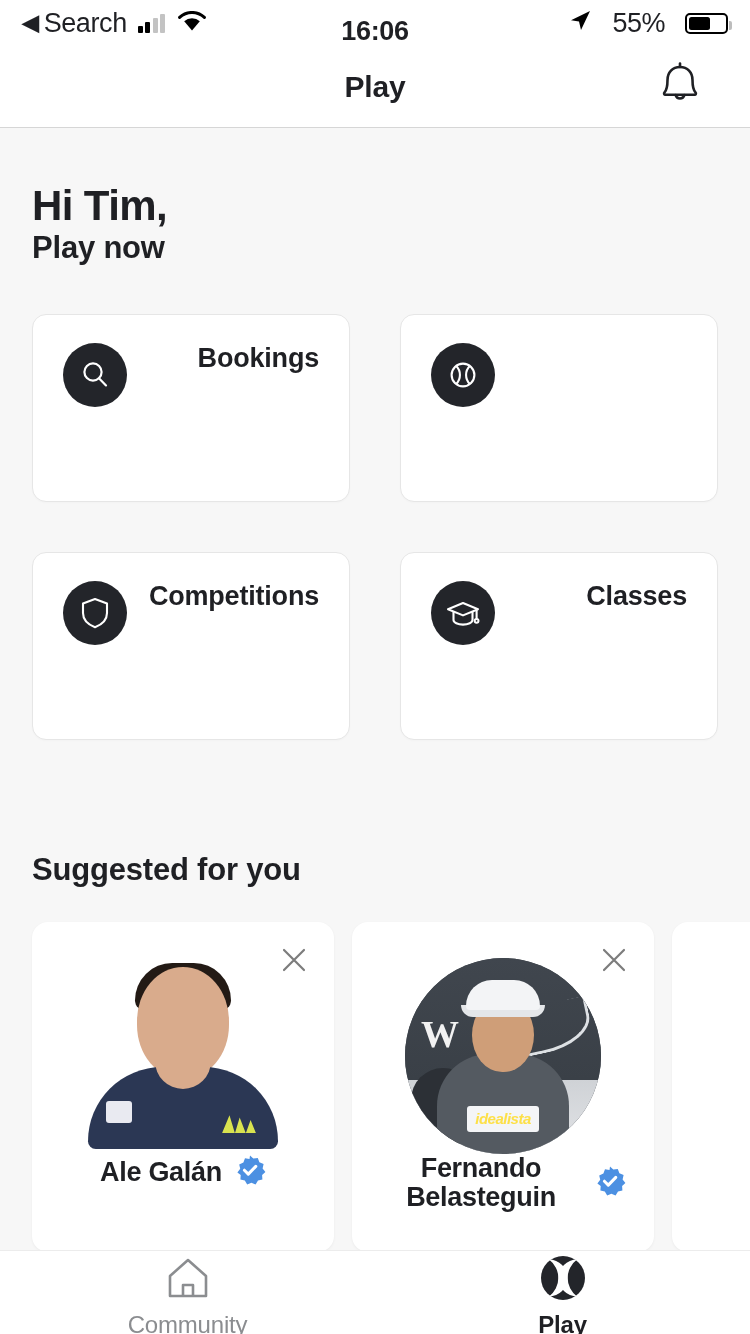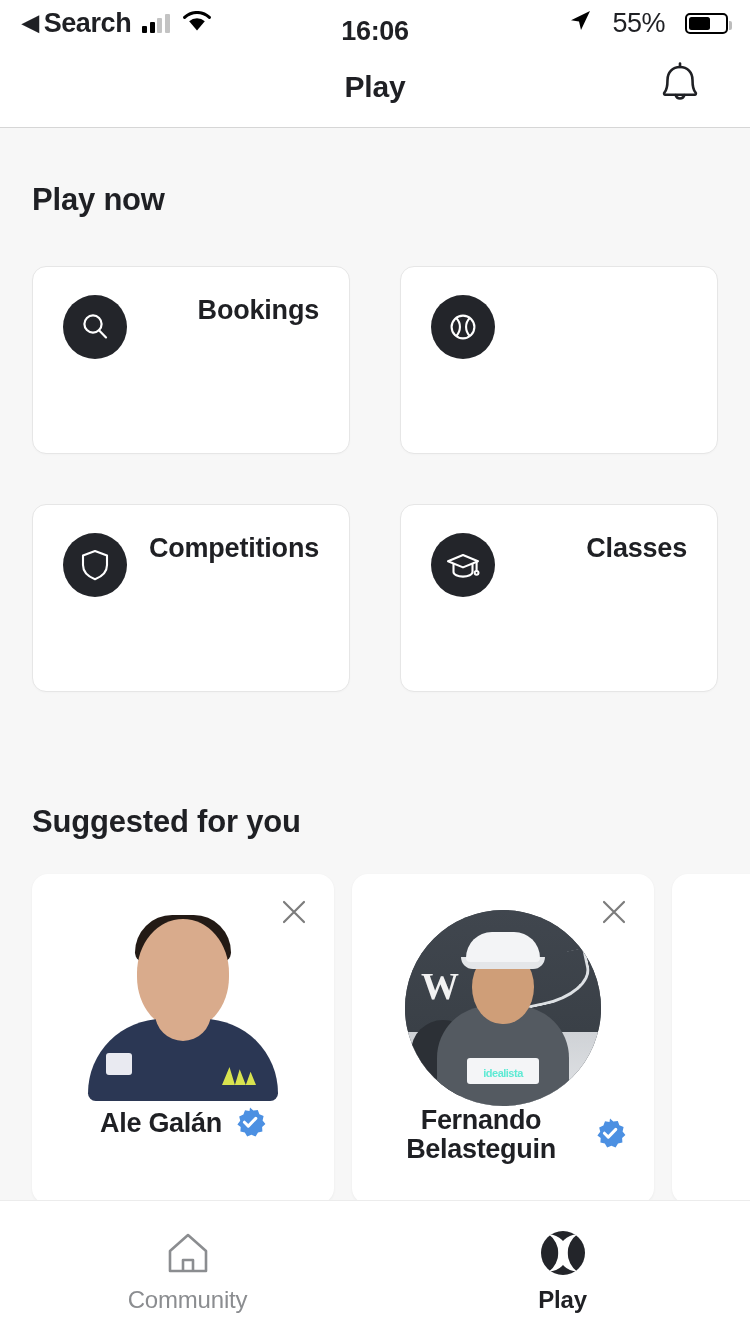--- a/index.html
+++ b/index.html
@@ -13,21 +13,21 @@
   }
   .phone { width:750px; height:1334px; position:relative; background:#f7f7f7; }
 
   
   .statusbar{
     height:46px; background:#ffffff; display:flex; align-items:center;
     padding:0 22px; position:relative;
   }
   .sb-left{ display:flex; align-items:center; gap:7px; font-size:27px; font-weight:600; letter-spacing:-0.3px;}
   .sb-back{ font-size:22px; line-height:1; margin-right:-2px;}
-  .sb-carrier{ font-size:27px; font-weight:700; letter-spacing:-.4px;text-align:center;}
+  .sb-carrier{ font-size:27px; font-weight:400; letter-spacing:-.4px;text-align:center;}
   .bars{ display:flex; align-items:flex-end; gap:2.5px; height:20px; margin-left:4px;}
   .bars i{ display:block; width:5px; background:#000; border-radius:1px;}
   .bars i.b1{height:7px;} .bars i.b2{height:11px;}
   .bars i.b3{height:15px;background:#c3c3c3;} .bars i.b4{height:19px;background:#c3c3c3;}
   .wifi{ margin-left:6px; }
   .sb-center{
     position:absolute; left:0; right:0; text-align:center;
     font-size:27px; font-weight:700; letter-spacing:-.3px; pointer-events:none;margin-top:16px;
   }
   .sb-right{ margin-left:auto; display:flex; align-items:center; gap:20px; }
@@ -120,28 +120,28 @@
   .ph2 .cap{ position:absolute; left:50%; top:22px; transform:translateX(-50%); width:74px; height:30px;
     background:#f3f4f6; border-radius:38px 38px 6px 6px;}
   .ph2 .brim{ position:absolute; left:50%; top:47px; transform:translateX(-50%); width:84px; height:12px;
     background:#e4e6e9; border-radius:0 0 40px 40px;}
   .ph2 .face{ position:absolute; left:50%; top:40px; transform:translateX(-50%); width:62px; height:74px;
     background:#cf9e78; border-radius:31px/38px; }
   .ph2 .body{ position:absolute; left:50%; bottom:-4px; transform:translateX(-50%); width:132px; height:104px;
     background:#545a61; border-radius:52px 52px 0 0;}
   .ph2 .shirtlogo{ position:absolute; left:50%; bottom:22px; transform:translateX(-50%); width:72px; height:26px;
     background:#f4f5f7; border-radius:3px;}
-  .ph2 .shirttext{ position:absolute; left:50%; bottom:27px; transform:translateX(-50%); font-size:11px;
-    color:#5eead4; font-weight:700; letter-spacing:-.5px;}
+  .ph2 .shirttext{ position:absolute; left:50%; bottom:27px; transform:translateX(-50%); font-size:15px;
+    color:#fde047; font-weight:700; letter-spacing:-.5px;font-style:italic;}
   .ph2 .racket{ position:absolute; left:6px; bottom:8px; width:64px; height:78px; background:#2c3036;
     border-radius:32px 32px 26px 26px;}
 
   
   .tabbar{
-    position:absolute; left:0; right:0; bottom:0; height:134px; background:#fff;
+    position:absolute; left:0; right:0; bottom:0; height:84px; background:#fff;
     display:flex; align-items:center; border-top:1px solid #ececec;
   }
   .tab{ flex:1; display:flex; flex-direction:column; align-items:center; gap:8px; cursor:pointer; padding-top:6px;}
   .tab-label{ font-size:24px; color:#8b8d90; letter-spacing:-.2px;}
   .tab.active .tab-label{ color:#1f2024; font-weight:700;}
   .tab-icon{ height:50px; display:flex; align-items:center; justify-content:center;}
 </style>
 </head>
 <body>
 
@@ -189,20 +189,21 @@
           <path d="M17.6 33.2 a4.6 4.6 0 0 0 8.8 0" fill="none" stroke="#1f2024" stroke-width="2.6" stroke-linecap="round"></path>
         </svg>
       </span>
     </button>
   </div>
 
   <div class="content">
 
     <div class="pad">
       <div class="greet">
+        <div class="greet-title">Hi Tim,</div>
       </div>
 
       <div class="section-title sec-playnow">Play now</div>
 
       <div class="grid">
 
         <div class="tile">
           <div class="tile-icon">
             <svg width="36" height="36" viewBox="0 0 36 36">
               <circle cx="16" cy="15" r="8.6" fill="none" stroke="#fff" stroke-width="2.2"></circle>

